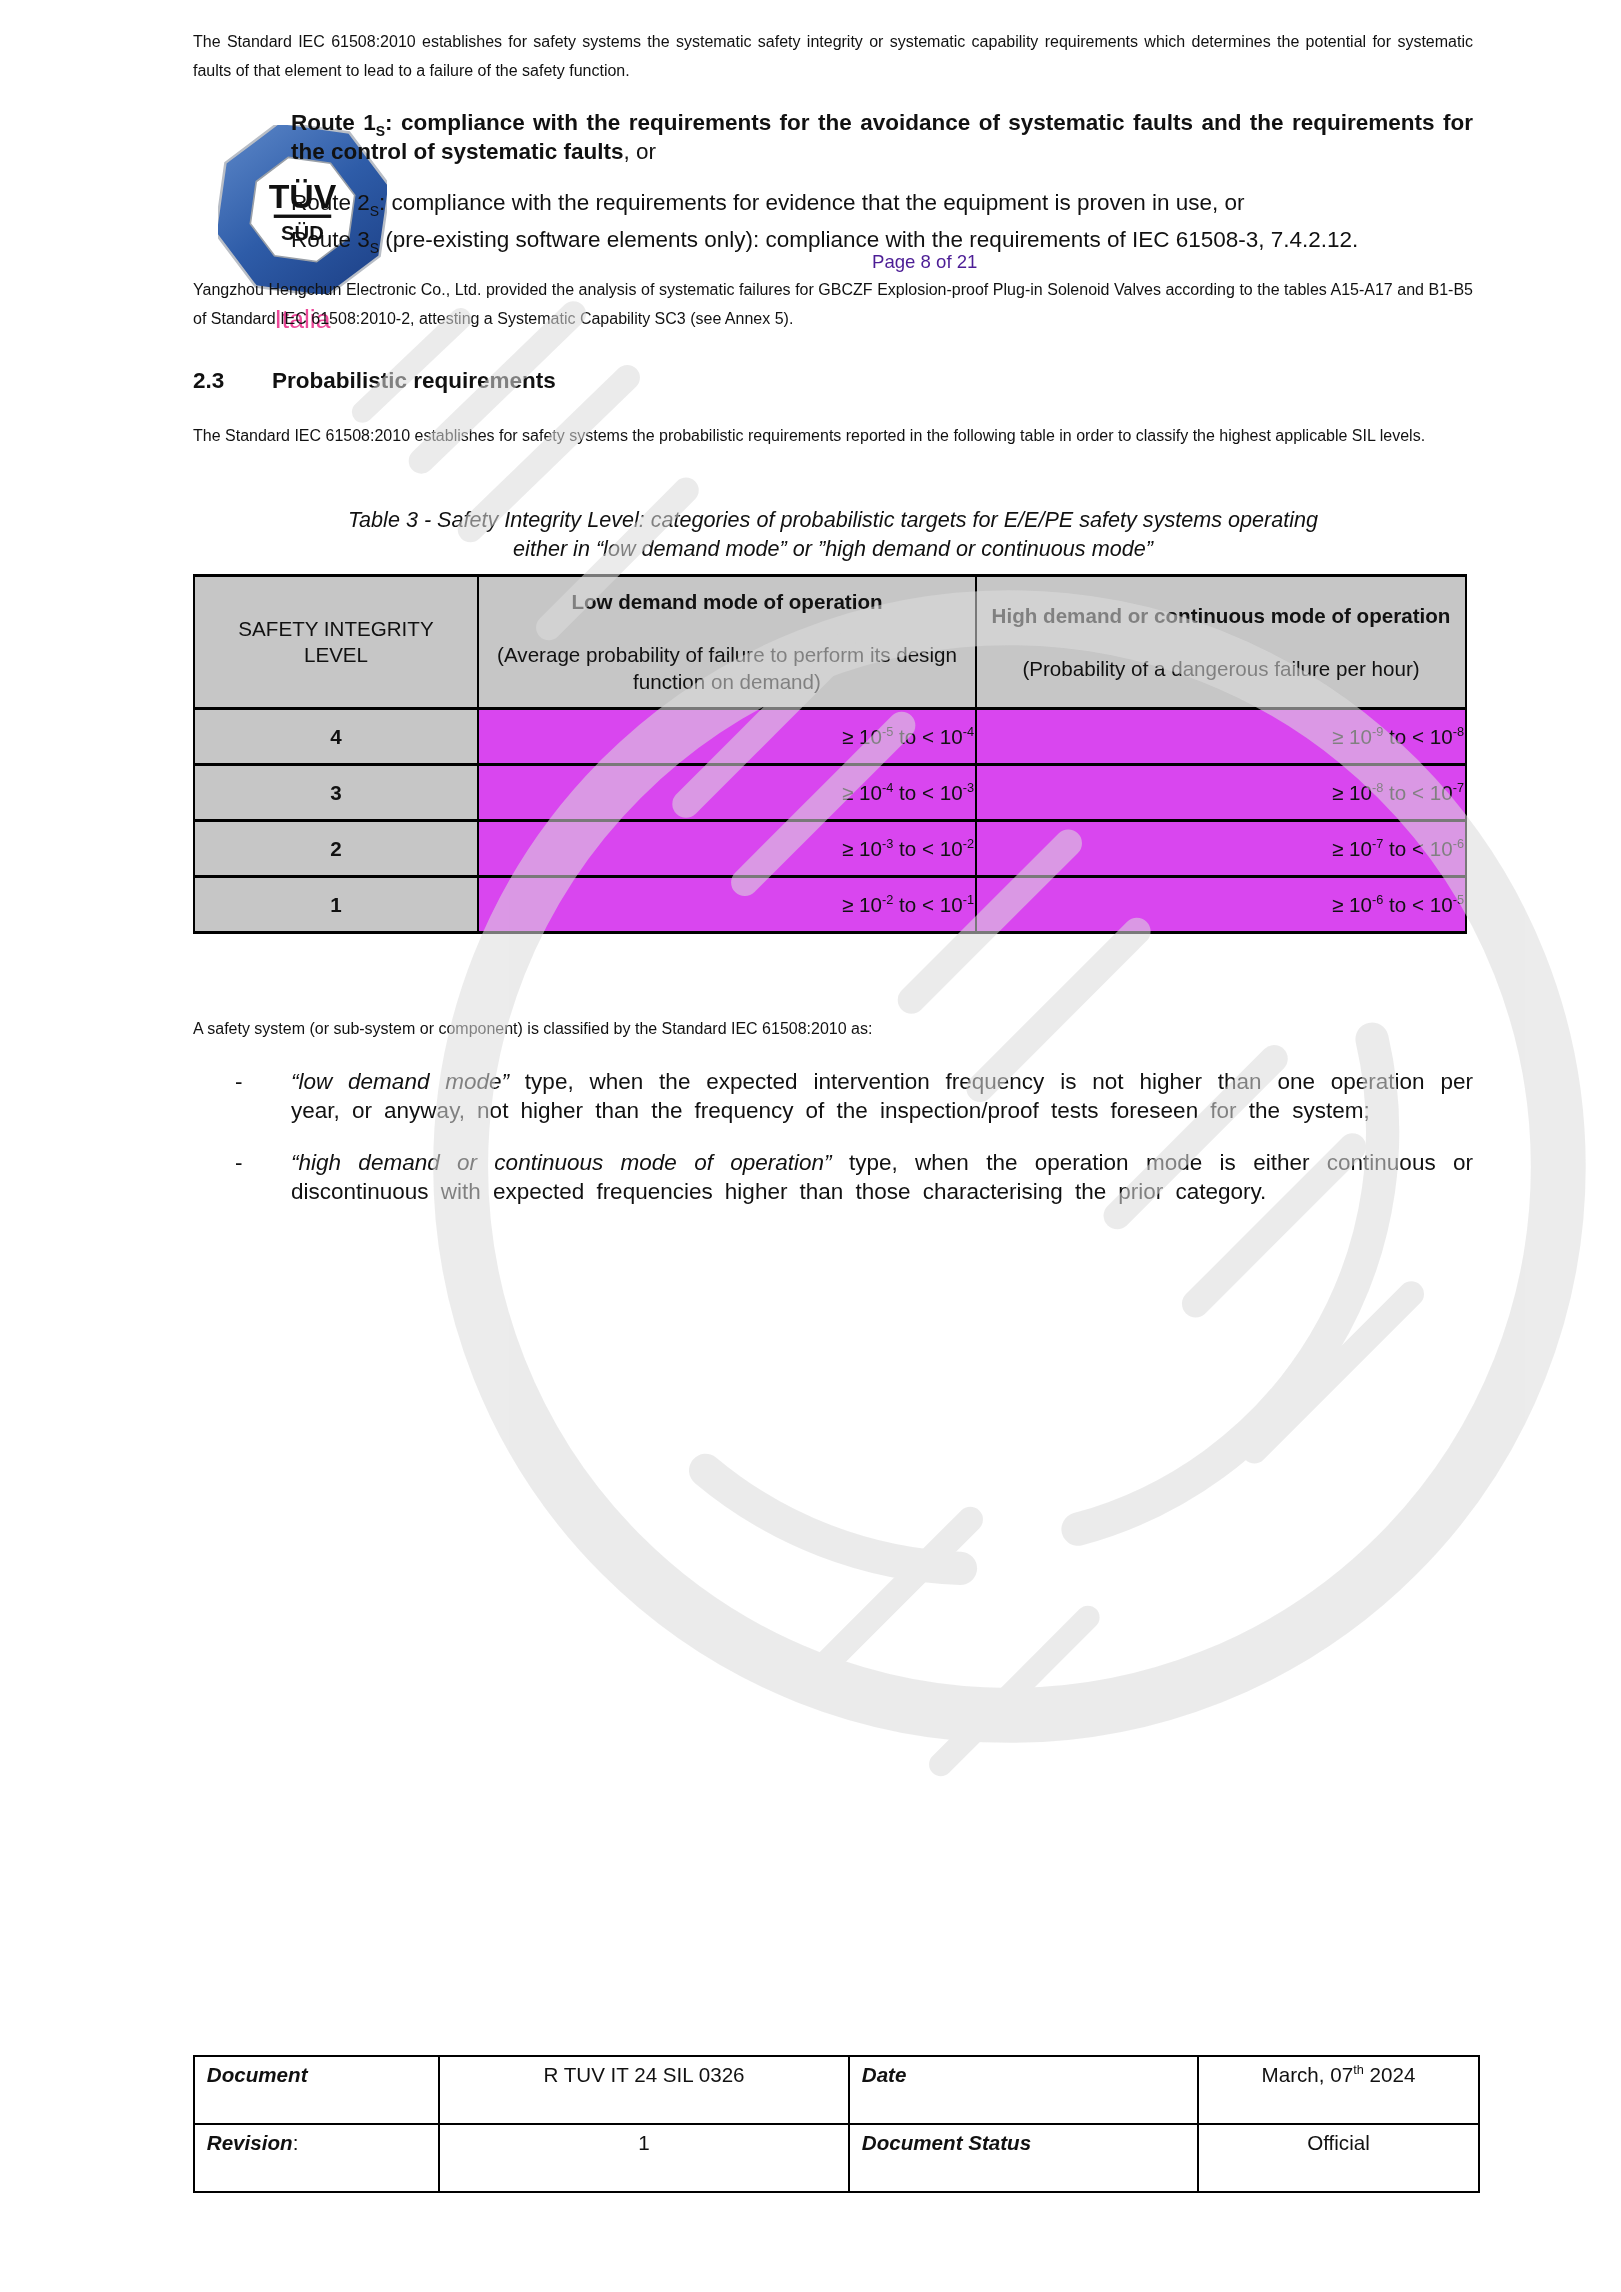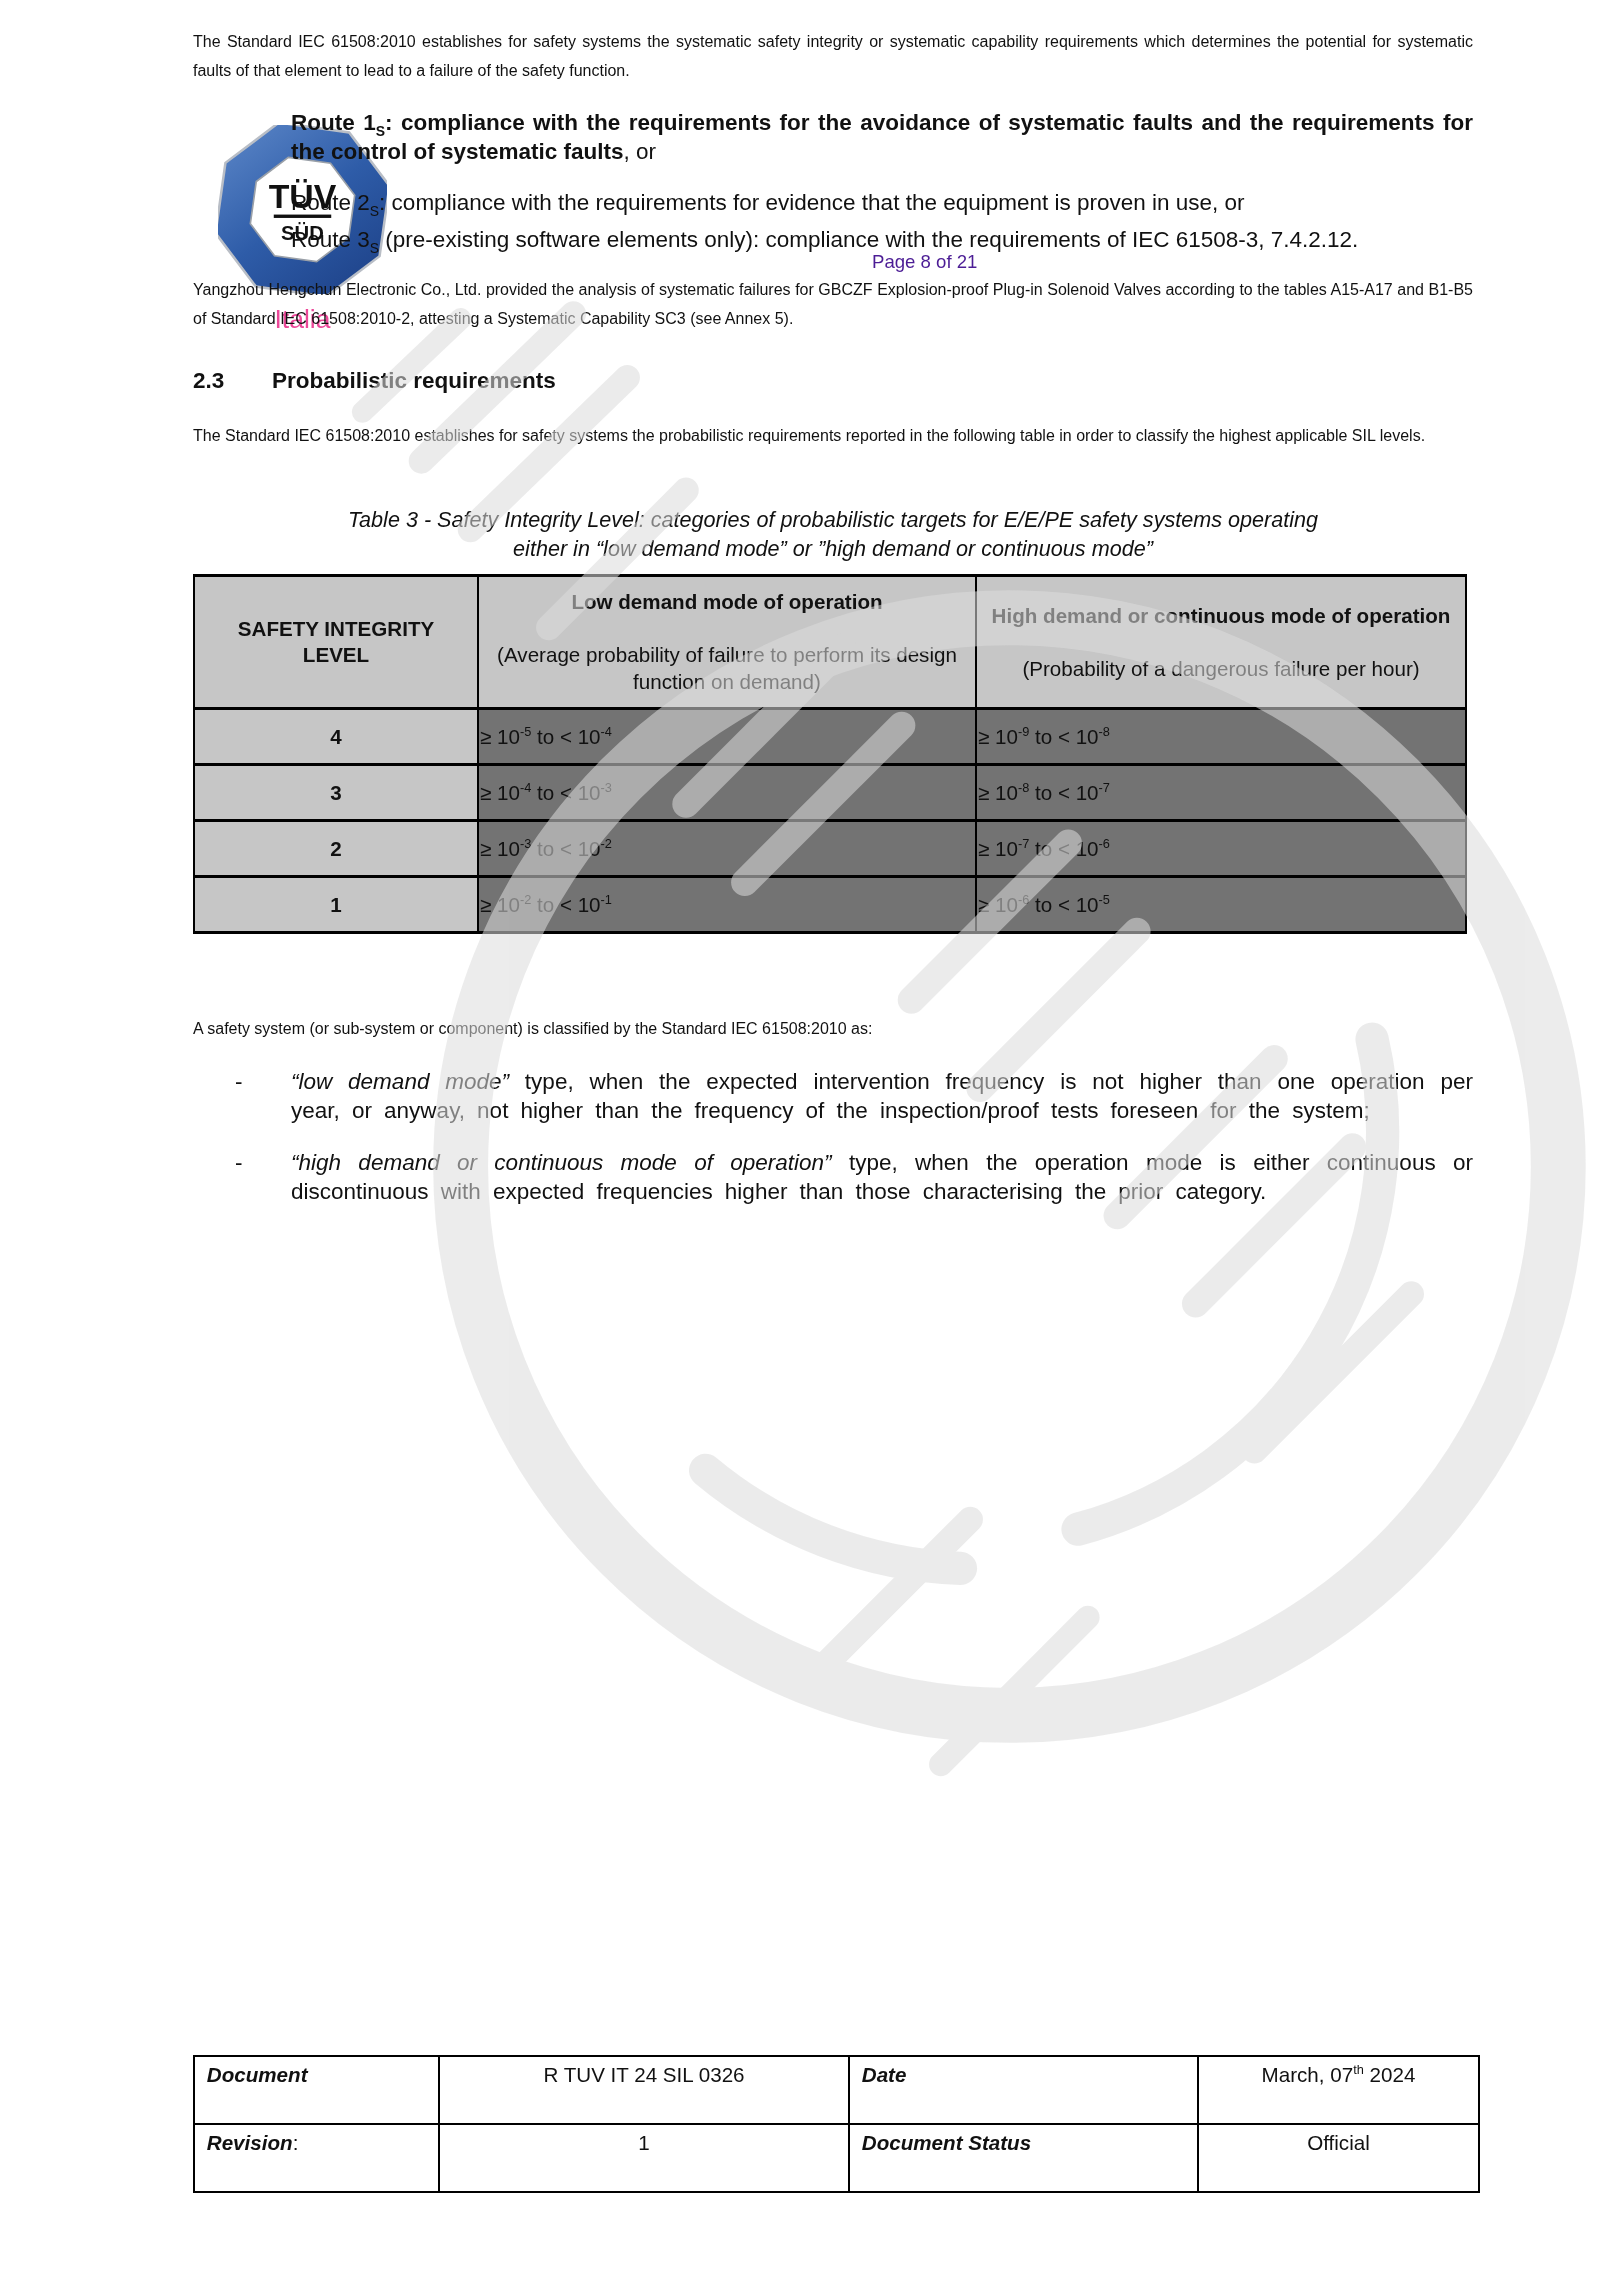--- a/index.html
+++ b/index.html
@@ -36,25 +36,25 @@
   .mt-cap{margin-top:55px;}
   .mt-p5{margin-top:80px;}
   .mt-b{margin-top:23.5px;}
   
   .sil{border-collapse:collapse;width:1272px;margin-top:11.8px;table-layout:fixed;}
   .sil th,.sil td{
     border-left:2px solid #000;border-right:2px solid #000;
     border-top:3.9px solid #000;border-bottom:3.9px solid #000;
   }
   .sil thead th{background:#c6c6c6;font-size:20.6px;line-height:26.5px;padding:11.8px 9.8px;vertical-align:middle;text-align:center;}
-  .sil .c1{font-weight:bold;}
+  .sil .c1{font-weight:normal;}
   .tt{font-weight:bold;margin-bottom:26.5px;}
   .ts{font-weight:normal;}
   .sil-cell{background:#c6c6c6;font-weight:bold;text-align:center;font-size:20.6px;height:51px;vertical-align:middle;}
-  .val{text-align:left;font-size:20.6px;vertical-align:middle;background:#737373;}
+  .val{text-align:right;font-size:20.6px;vertical-align:middle;background:#d946ef;}
   
   .bullet{display:flex;margin-left:42px;font-size:22.5px;line-height:29px;}
   .dash{width:56px;flex:none;}
   .btext{flex:1;text-align:justify;word-spacing:5.9px;}
   
   .footer-table{position:absolute;left:193px;top:2055px;width:1285px;border-collapse:collapse;table-layout:fixed;}
   .footer-table td{border:2.9px solid #000;height:54px;vertical-align:top;font-size:20.6px;padding:5.9px 11.8px;}
   .fl{font-weight:bold;font-style:italic;}
   .fval{text-align:center;}
   

